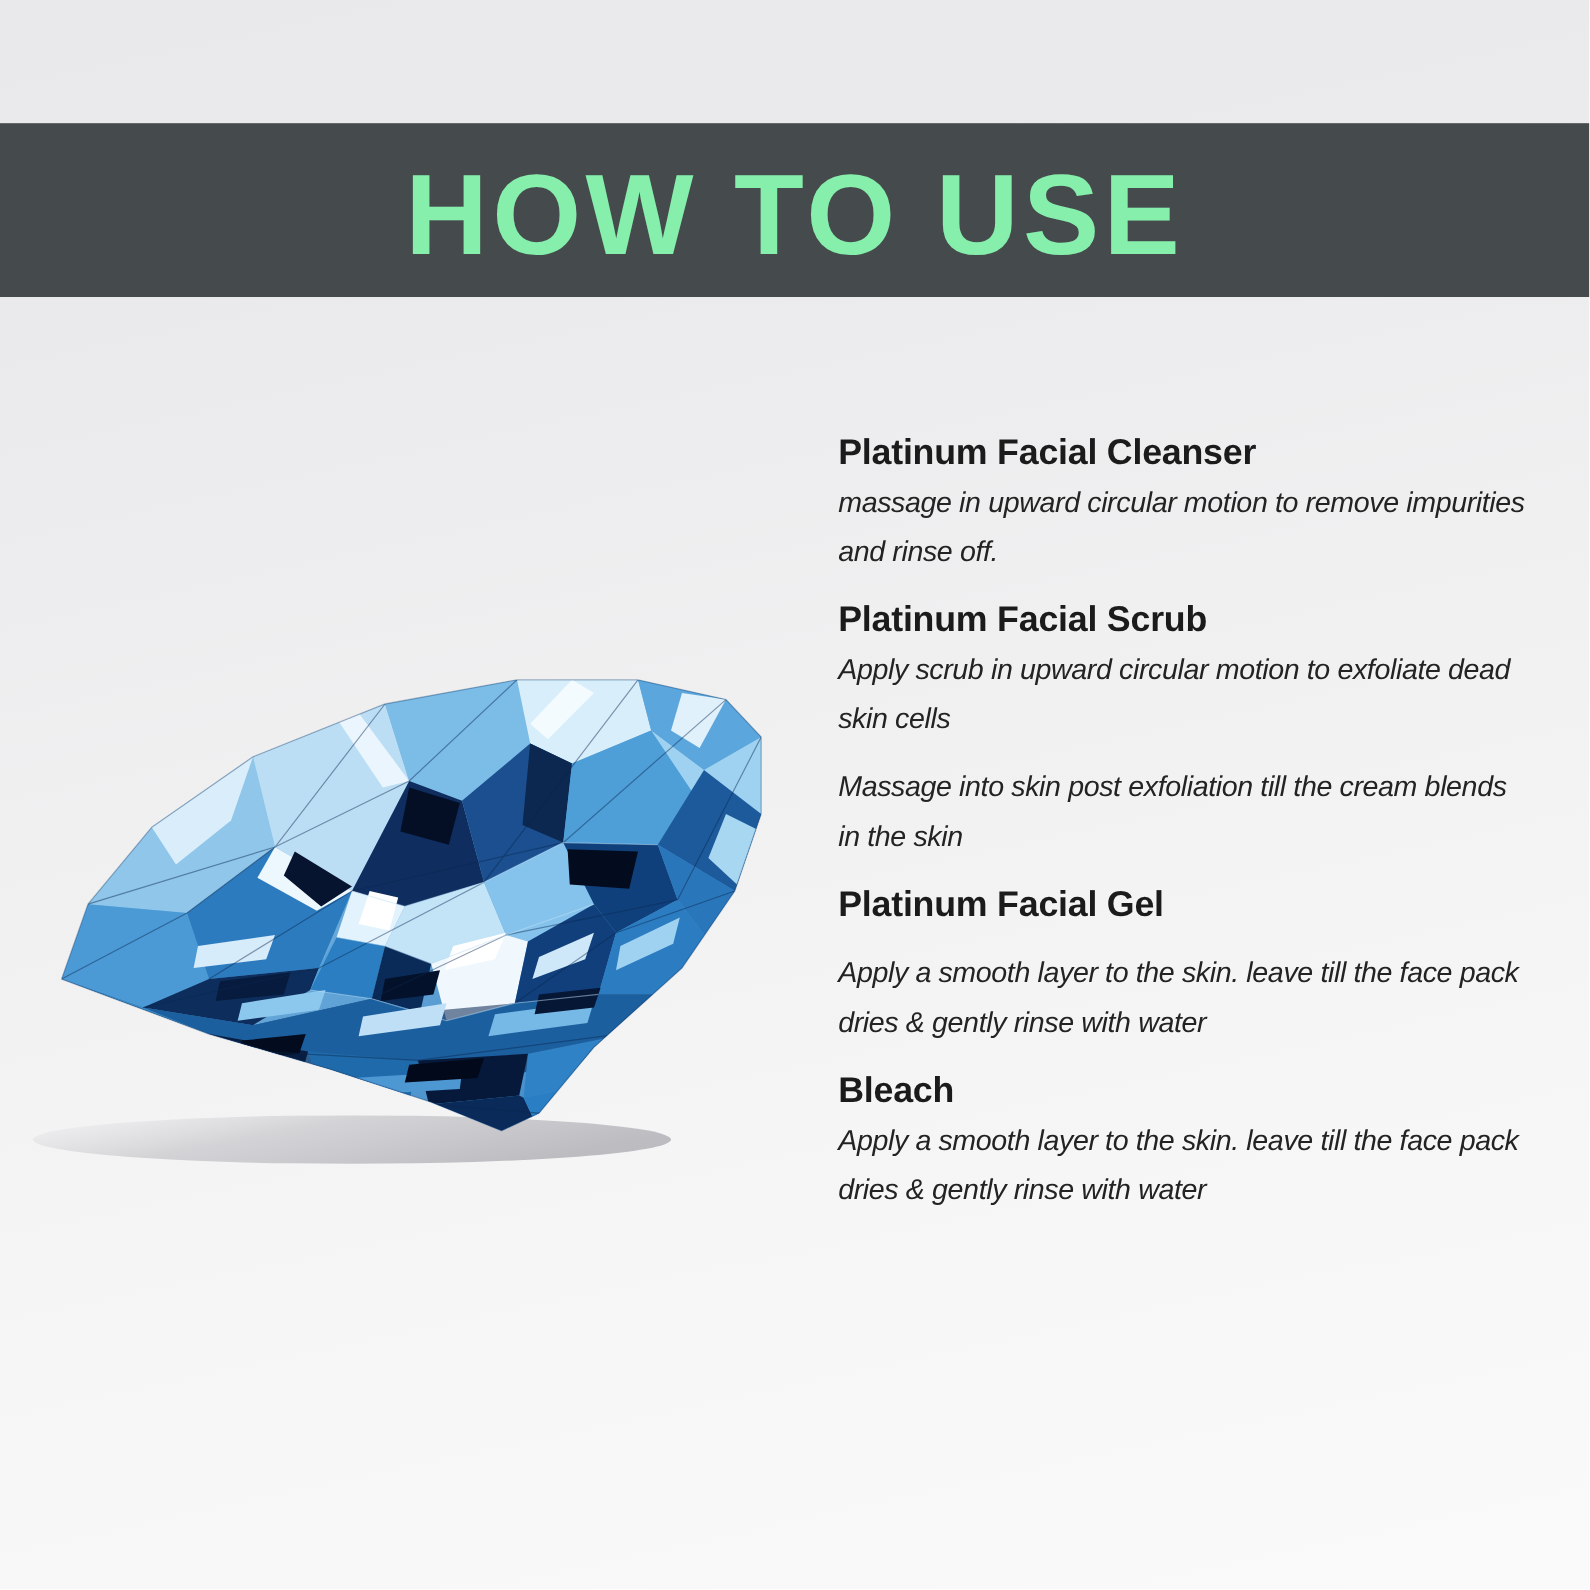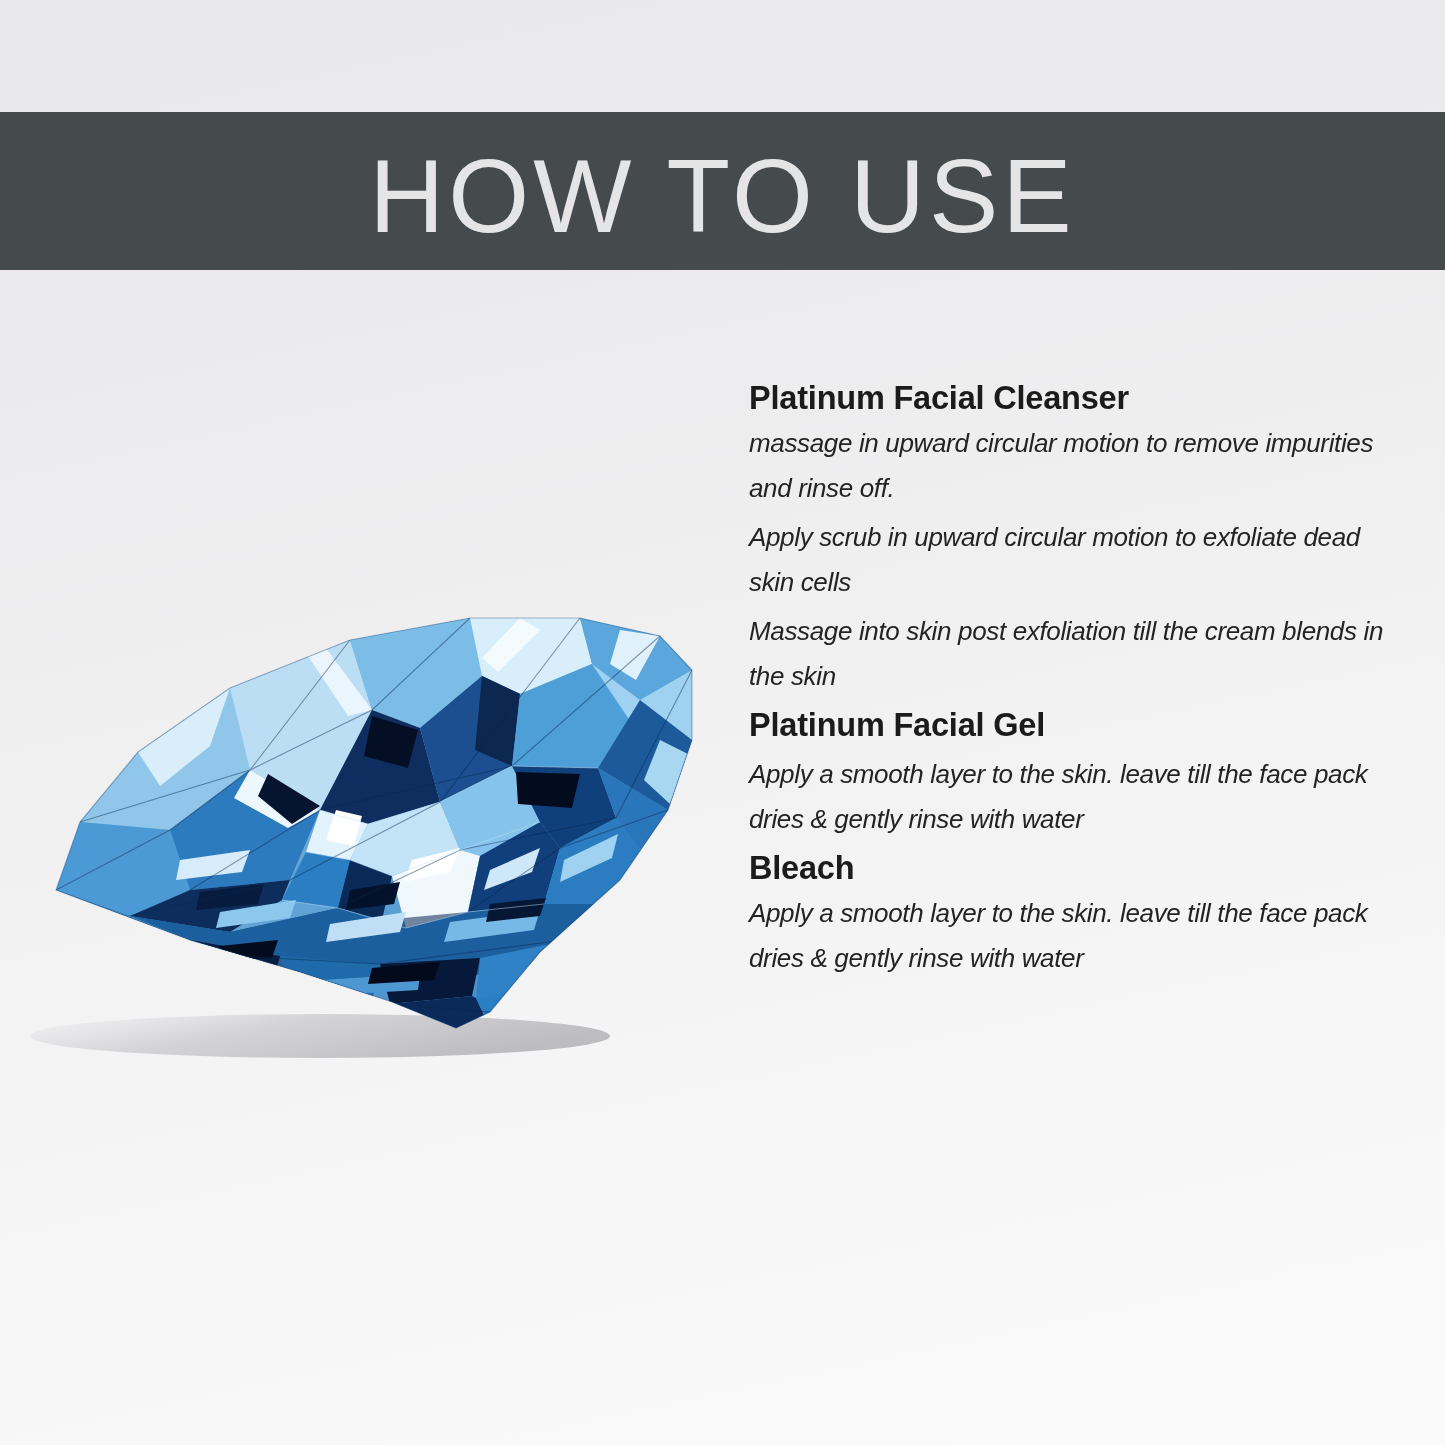--- a/index.html
+++ b/index.html
@@ -27,24 +27,24 @@
     left: 0;
     top: 112px;
     width: 1445px;
     height: 158px;
     background: #454a4d;
     display: flex;
     align-items: center;
     justify-content: center;
   }
   #header-title {
-    color: #e5e5e5;
+    color: #86efac;
     font-family: "Liberation Sans", sans-serif;
     font-size: 104px;
-    font-weight: 400;
+    font-weight: 700;
     letter-spacing: 4px;
     line-height: 1;
     white-space: nowrap;
     transform: translateY(-3px);
     margin-top: 16px;
   }
 
   
   #diamond-panel {
     position: absolute;
@@ -62,21 +62,21 @@
   }
 
   
   #instructions {
     position: absolute;
     left: 745px;
     top: 372px;
     width: 660px;
   }
   .step {
-    margin: 4px;
+    margin: 17px;
   }
   .step-title {
     font-family: "Liberation Sans", sans-serif;
     font-size: 32.5px;
     font-weight: bold;
     color: #1b1b1b;
     line-height: 45px;
     letter-spacing: -0.2px;
     margin: 0;
     white-space: nowrap;
@@ -232,20 +232,21 @@
   </div>
 
   <div id="instructions">
 
     <div class="step">
       <div class="step-title">Platinum Facial Cleanser</div>
       <div class="step-body">massage in upward circular motion to remove impurities and rinse off.</div>
     </div>
 
     <div class="step">
+      <div class="step-title">Platinum Facial Scrub</div>
       <div class="step-body">Apply scrub in upward circular motion to exfoliate dead skin cells</div>
     </div>
 
     <div class="step">
       <div class="step-body">Massage into skin post exfoliation till the cream blends in the skin</div>
     </div>
 
     <div class="step">
       <div class="step-title">Platinum Facial Gel</div>
     </div>

